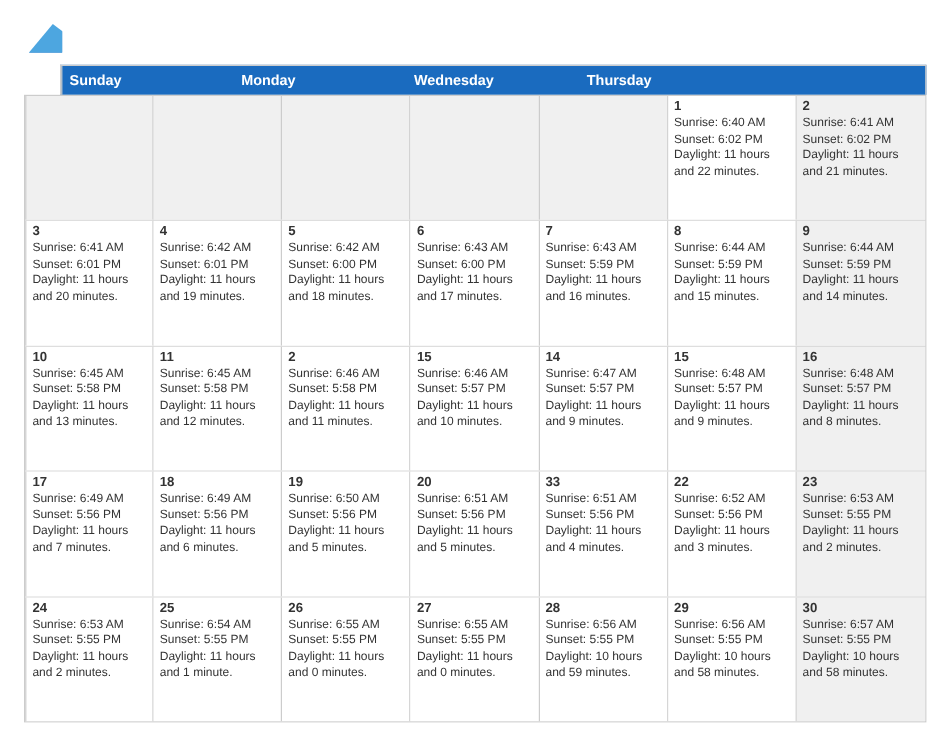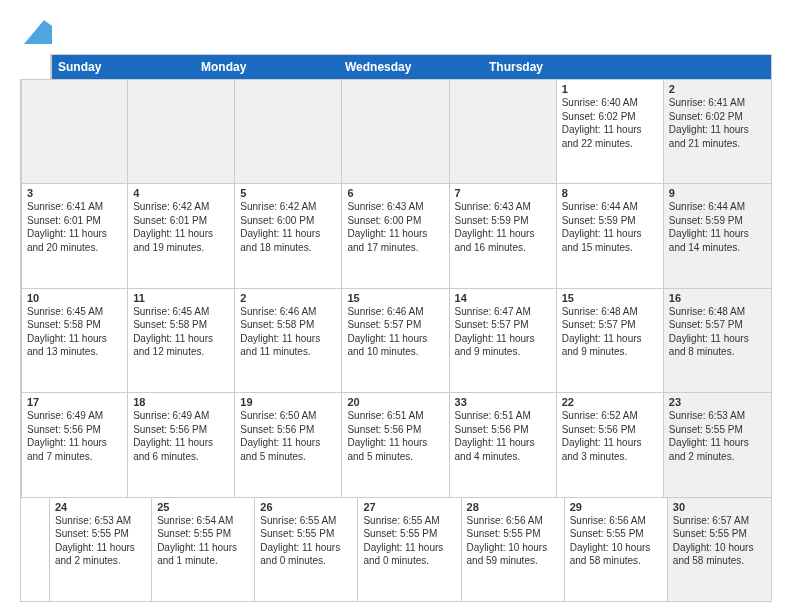--- a/index.html
+++ b/index.html
@@ -83,21 +83,20 @@
       flex-direction: column;
     }
     .cal-row {
       display: grid;
       grid-template-columns: repeat(7, 1fr);
       flex: 1;
       border-bottom: 1px solid #ccc;
     }
     .cal-row:last-child {
       border-bottom: none;
-      margin-left: 28px;
     }
     .cal-cell {
       border-right: 1px solid #ccc;
       padding: 3px 5px;
       font-size: 9.5px;
       color: #333;
       background: #fff;
       vertical-align: top;
     }
     .cal-cell:last-child {

